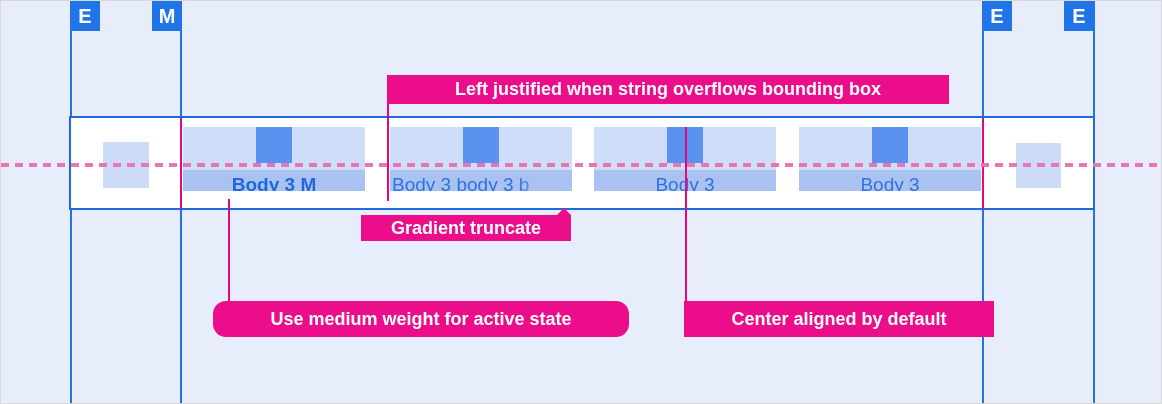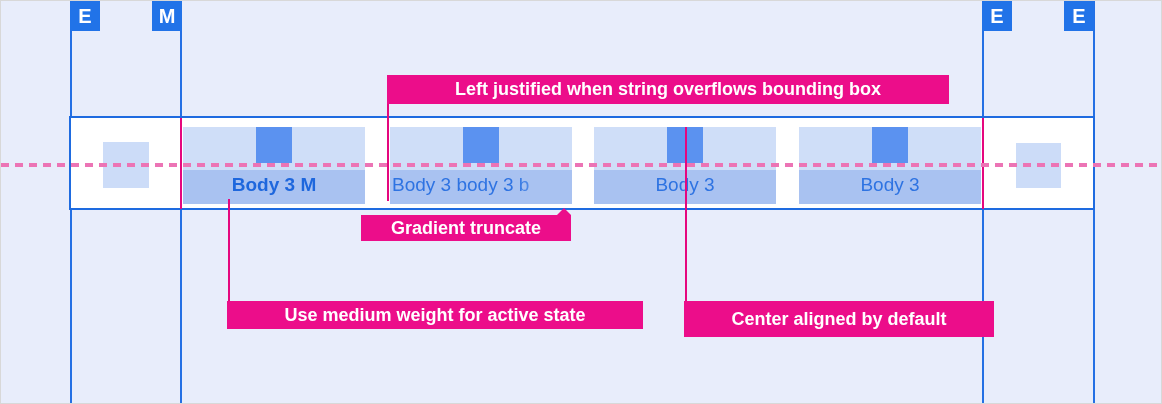--- a/index.html
+++ b/index.html
@@ -28,21 +28,21 @@
   
   .side-square { position:absolute; background:#ccdcf8; z-index:3; }
   .sq-left  { left:102px; top:141px; width:46px; height:46px; }
   .sq-right { left:1015px; top:142px; width:45px; height:45px; }
 
   
   .tab { position:absolute; top:126px; width:182px; height:74px; z-index:3; }
   .tab-1 { left:182px; } .tab-2 { left:389px; } .tab-3 { left:593px; } .tab-4 { left:798px; }
   .tab-top { height:43px; background:#cfdef8; }
   .tab-icon { width:36px; height:36px; background:#5b92f0; margin:0 auto; }
-  .tab-label { position:relative; height:34px; background:#a9c2f1; color:#2e73e2;
+  .tab-label { position:relative; height:21px; background:#a9c2f1; color:#2e73e2;
                font-size:19px; line-height:30px; text-align:center;
                white-space:nowrap; overflow:hidden; }
   .tab-label.active { font-weight:bold; color:#1e67dd; }
   .tab-label.left { text-align:left; padding-left:2px; }
   .fade-out { position:absolute; right:0; top:0; width:56px; height:31px;
               background:linear-gradient(90deg, rgba(169,194,241,0), #a9c2f1 78%); }
 
   
   .dashline { position:absolute; left:0; top:162px; width:1162px; height:4px; z-index:6;
               background:repeating-linear-gradient(90deg,#ec74b5 0 8px, transparent 8px 14px); }
@@ -52,21 +52,21 @@
   .vl-overflow { left:386px; top:103px; height:97px; }
   .vl-active   { left:227px; top:198px; height:102px; }
   .vl-center   { left:684px; top:126px; height:174px; }
 
   
   .callout { position:absolute; background:#ec0d8a; color:#fff; font-weight:bold;
              font-size:18px; display:flex; align-items:center; justify-content:center;
              z-index:8; }
   .co-overflow { left:386px; top:74px;  width:562px; height:29px; }
   .co-truncate { left:360px; top:214px; width:210px; height:26px; }
-  .co-active   { left:226px; top:300px; width:416px; height:28px; }
+  .co-active   { left:212px; top:300px; width:416px; height:36px;border-radius:13px; }
   .co-center   { left:683px; top:300px; width:310px; height:36px; }
   .caret-up { position:absolute; top:-7px; right:0px; width:0; height:0;
               border-left:7px solid transparent; border-right:7px solid transparent;
               border-bottom:7px solid #ec0d8a; }
 </style>
 </head>
 <body>
 
 <div class="stage">
 

